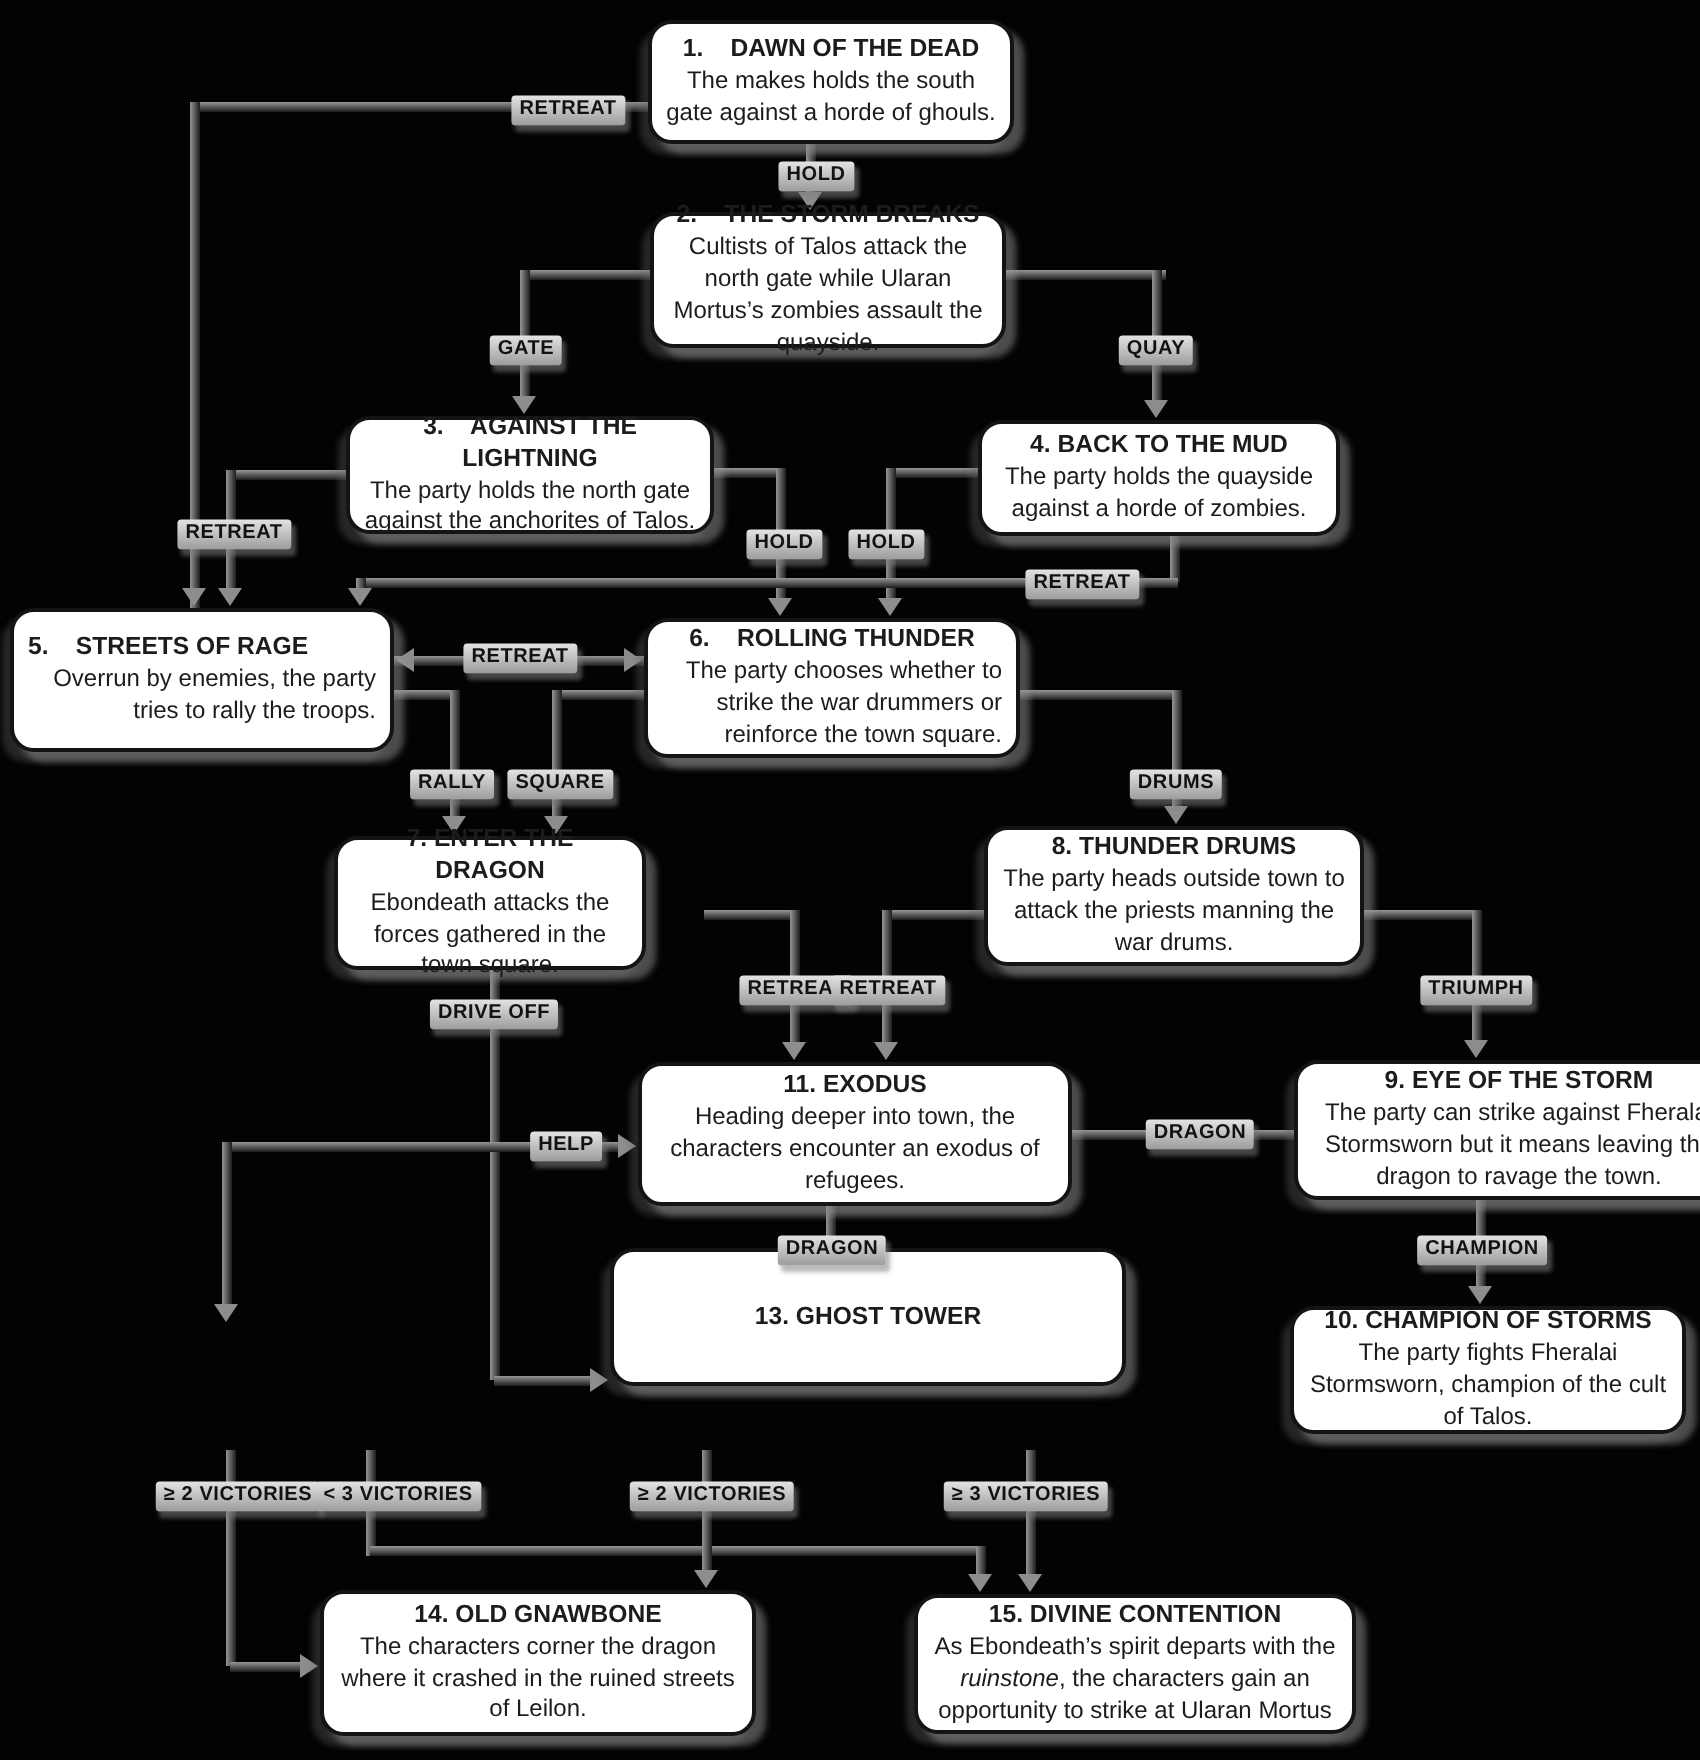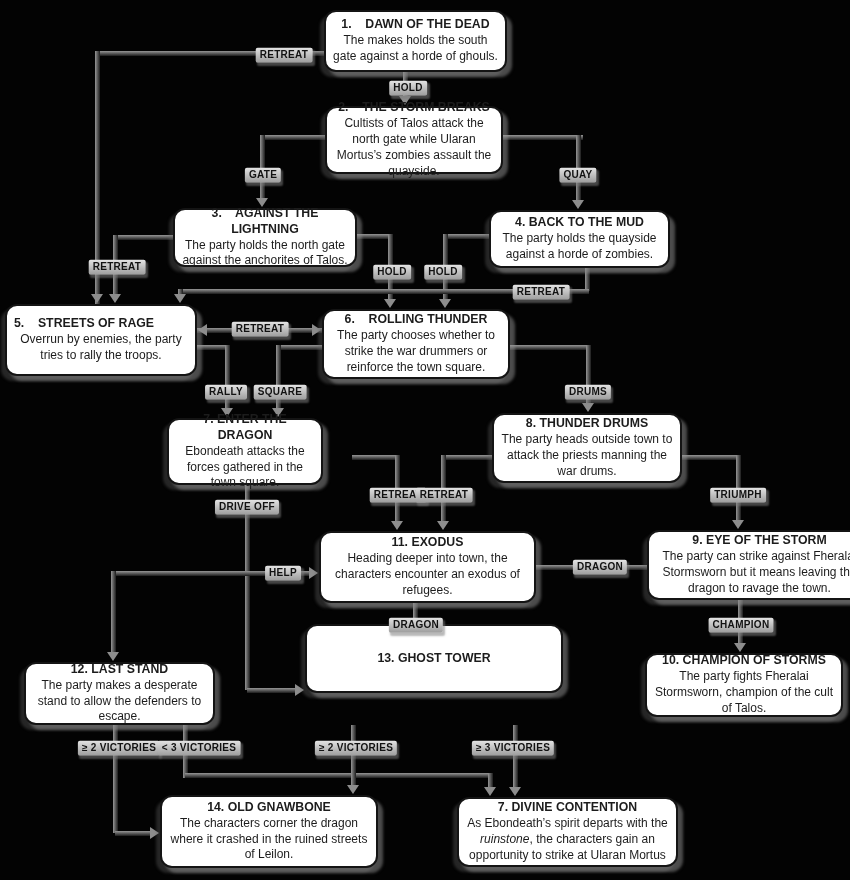--- a/index.html
+++ b/index.html
@@ -5,21 +5,21 @@
   html,body{margin:0;padding:0;background:#000;}
   .canvas{position:relative;width:850px;height:880px;background:#030303;overflow:hidden;
           font-family:"Liberation Sans",sans-serif;}
   
   .node{position:absolute;background:#fff;border:2px solid #141414;border-radius:12px;
         box-sizing:border-box;display:flex;flex-direction:column;justify-content:center;
         padding:3px 7px;text-align:center;color:#1c1c1c;
         box-shadow:5px 5px 3px rgba(150,150,150,.5),-4px 5px 3px rgba(105,105,105,.35);}
   .node .t{font-weight:bold;font-size:12.3px;line-height:1.3;white-space:pre-wrap;}
   .node .b{font-size:12px;line-height:1.32;}
-  .node.leftbody .b{text-align:center;}
+  .node.leftbody .b{text-align:right;}
   
   .h,.v{position:absolute;}
   .h{height:5px;background:linear-gradient(#969696,#1c1c1c);}
   .v{width:5px;background:linear-gradient(90deg,#969696,#1c1c1c);}
   
   .ad,.ar,.al{position:absolute;width:0;height:0;}
   .ad{border-left:6px solid transparent;border-right:6px solid transparent;border-top:9px solid #8d8d8d;}
   .ar{border-top:6px solid transparent;border-bottom:6px solid transparent;border-left:9px solid #8d8d8d;}
   .al{border-top:6px solid transparent;border-bottom:6px solid transparent;border-right:9px solid #8d8d8d;}
   
@@ -143,33 +143,29 @@
     <div class="b">The party can strike against Fheralai Stormsworn but it means leaving the dragon to ravage the town.</div>
   </div>
   <div class="node" style="left:645px;top:653px;width:198px;height:64px">
     <div class="t">10. CHAMPION OF STORMS</div>
     <div class="b">The party fights Fheralai Stormsworn, champion of the cult of Talos.</div>
   </div>
   <div class="node" style="left:319px;top:531px;width:217px;height:72px">
     <div class="t">11. EXODUS</div>
     <div class="b">Heading deeper into town, the characters encounter an exodus of refugees.</div>
   </div>
-  <div class="node" style="left:24px;top:662px;width:191px;height:63px">
-    <div class="t">12. LAST STAND</div>
-    <div class="b">The party makes a desperate stand to allow the defenders to escape.</div>
-  </div>
   <div class="node" style="left:305px;top:624px;width:258px;height:69px">
     <div class="t">13. GHOST TOWER</div>
   </div>
   <div class="node" style="left:160px;top:795px;width:218px;height:73px">
     <div class="t">14. OLD GNAWBONE</div>
     <div class="b">The characters corner the dragon where it crashed in the ruined streets of Leilon.</div>
   </div>
   <div class="node" style="left:457px;top:797px;width:221px;height:70px">
-    <div class="t">7. DIVINE CONTENTION</div>
+    <div class="t">15. DIVINE CONTENTION</div>
     <div class="b"><span>As Ebondeath’s spirit departs with the </span><span style="font-style:italic">ruinstone</span><span>, the characters gain an opportunity to strike at Ularan Mortus</span></div>
   </div>
 
   <div class="lbl" style="left:284px;top:55px">RETREAT</div>
   <div class="lbl" style="left:408px;top:88px">HOLD</div>
   <div class="lbl" style="left:263px;top:175px">GATE</div>
   <div class="lbl" style="left:578px;top:175px">QUAY</div>
   <div class="lbl" style="left:117px;top:267px">RETREAT</div>
   <div class="lbl" style="left:392px;top:272px">HOLD</div>
   <div class="lbl" style="left:443px;top:272px">HOLD</div>

